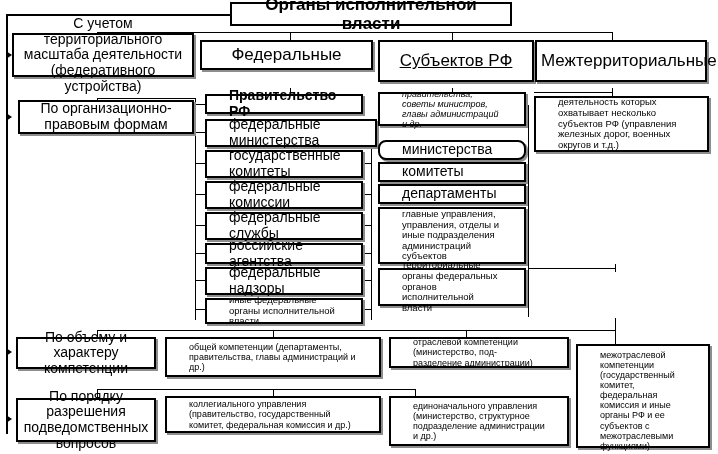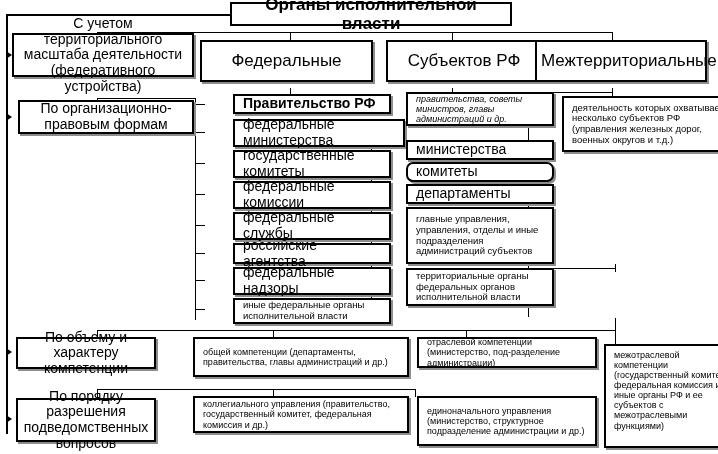--- a/index.html
+++ b/index.html
@@ -5,21 +5,21 @@
   html,body{margin:0;padding:0;background:#ffffff;}
   body{font-family:"Liberation Sans","DejaVu Sans",sans-serif;}
   #root{position:relative;width:718px;height:454px;background:#ffffff;overflow:hidden;}
 
   .box{position:absolute;box-sizing:border-box;background:#ffffff;
        border:1px solid #000;display:flex;align-items:center;
        color:#000;line-height:1.12;}
   .box.thick{border-width:2px;}
   .box.shadow{box-shadow:2px 2px 0 0 #8d8d8d;}
   .box.c{justify-content:center;text-align:center;padding:2px 4px;}
-  .box.l{justify-content:flex-start;text-align:left;padding:2px 8px;margin-left:28px;}
+  .box.l{justify-content:flex-start;text-align:left;padding:2px 22px;}
   .box .t{display:block;width:100%;}
 
   .ln{position:absolute;background:#000;}
   .ln.h{height:1px;}
   .ln.v{width:1px;}
   .ln.h2{height:2px;}
   .ln.v2{width:2px;}
 
   .arw{position:absolute;width:0;height:0;
        border-top:4px solid transparent;border-bottom:4px solid transparent;
@@ -101,25 +101,25 @@
   <div class="ln v" style="left:415px;top:389px;height:8px;"></div>
 
   <div class="box thick c f11 b" style="left:230px;top:2px;width:282px;height:24px;">
     <span class="t">Органы исполнительной власти</span>
   </div>
 
   <div class="box thick shadow c f10" style="left:12px;top:33px;width:182px;height:44px;">
     <span class="t">С учетом территориального масштаба деятельности (федеративного устройства)</span>
   </div>
 
-  <div class="box thick shadow c f11" style="left:200px;top:40px;width:173px;height:42px;">
+  <div class="box thick shadow c f11" style="left:200px;top:40px;width:173px;height:30px;">
     <span class="t">Федеральные</span>
   </div>
 
-  <div class="box thick shadow c f11" style="left:386px;top:40px;width:156px;height:42px;">
+  <div class="box thick shadow c f11" style="left:378px;top:40px;width:156px;height:42px;text-decoration:underline;">
     <span class="t">Субъектов РФ</span>
   </div>
 
   <div class="box thick shadow c f11" style="left:535px;top:40px;width:172px;height:42px;">
     <span class="t">Межтерриториальные</span>
   </div>
 
   <div class="box thick shadow c f10" style="left:18px;top:100px;width:176px;height:34px;">
     <span class="t">По организационно-правовым формам</span>
   </div>
@@ -145,24 +145,24 @@
   <div class="box thick shadow l f10" style="left:205px;top:267px;width:158px;height:28px;">
     <span class="t">федеральные надзоры</span>
   </div>
   <div class="box thick shadow l f95" style="left:205px;top:298px;width:158px;height:26px;">
     <span class="t">иные федеральные органы исполнительной власти</span>
   </div>
 
   <div class="box thick shadow l f9" style="left:378px;top:92px;width:148px;height:34px;font-style:italic;">
     <span class="t">правительства, советы министров, главы администраций и др.</span>
   </div>
-  <div class="box thick shadow l f10" style="left:378px;top:140px;width:148px;height:20px;">
+  <div class="box thick shadow l f10" style="left:378px;top:140px;width:148px;height:20px;border-radius:8px;">
     <span class="t">министерства</span>
   </div>
-  <div class="box thick shadow l f10" style="left:378px;top:162px;width:148px;height:20px;border-radius:7px;">
+  <div class="box thick shadow l f10" style="left:378px;top:162px;width:148px;height:20px;">
     <span class="t">комитеты</span>
   </div>
   <div class="box thick shadow l f10" style="left:378px;top:184px;width:148px;height:20px;">
     <span class="t">департаменты</span>
   </div>
   <div class="box thick shadow l f95" style="left:378px;top:207px;width:148px;height:57px;">
     <span class="t">главные управления, управления, отделы и иные подразделения администраций субъектов</span>
   </div>
   <div class="box thick shadow l f95" style="left:378px;top:268px;width:148px;height:38px;">
     <span class="t">территориальные органы федеральных органов исполнительной власти</span>

